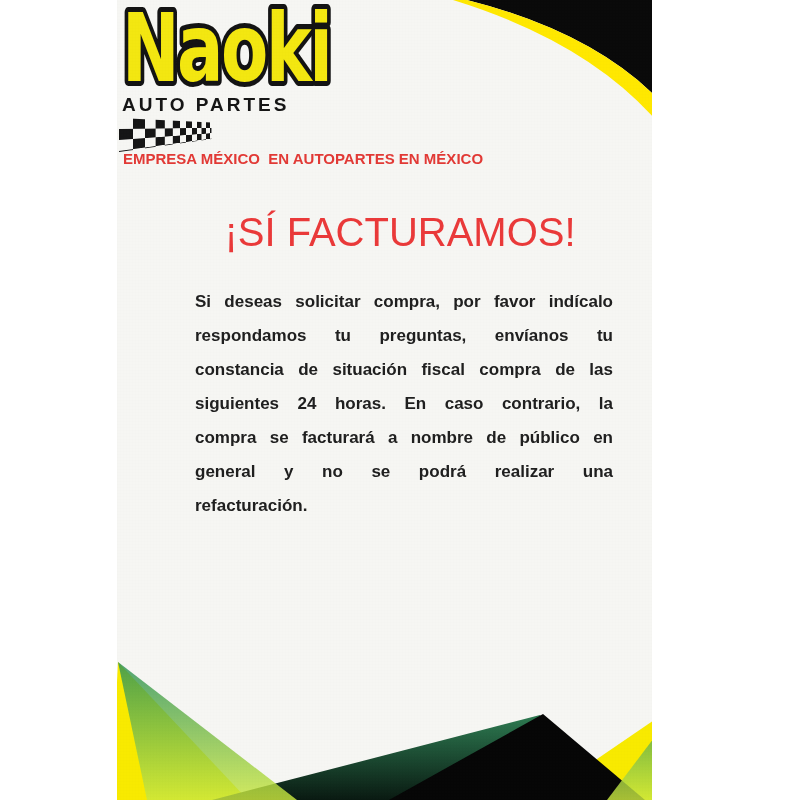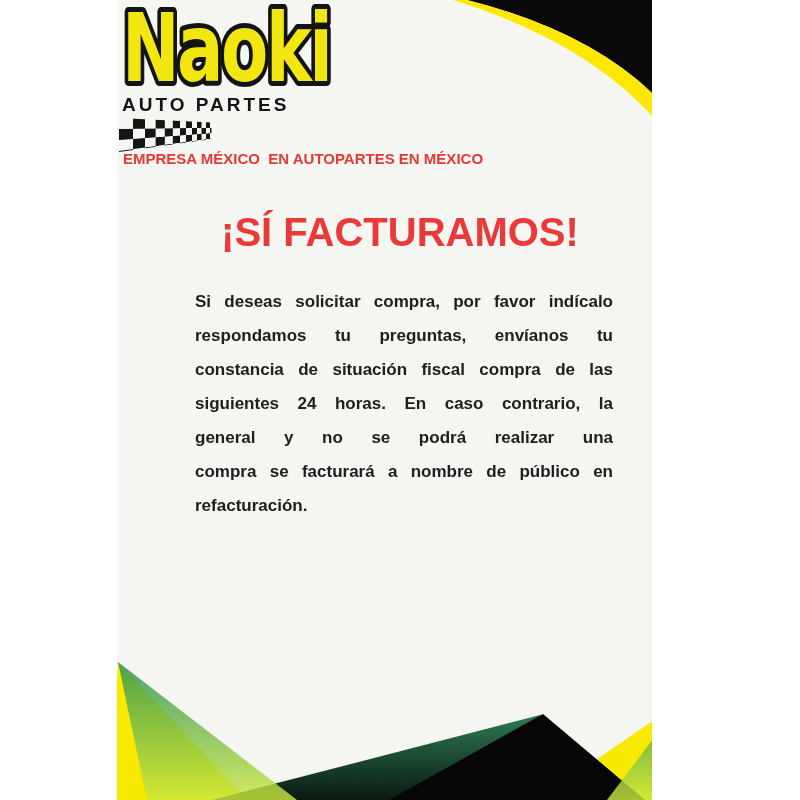--- a/index.html
+++ b/index.html
@@ -37,21 +37,21 @@
     background-size:40px 22px;
     transform:perspective(150px) rotateY(40deg) skewY(-2deg);
     transform-origin:left center;
   }
   .tagline{
     position:absolute;left:6px;top:150px;width:430px;
     font-size:15px;font-weight:700;color:#e23a36;white-space:pre;
   }
   .headline{
     position:absolute;left:0;top:210px;width:566px;margin:0;
-    text-align:center;font-size:40px;font-weight:700;color:#ea3a3a;
+    text-align:center;font-size:40px;font-weight:400;color:#ea3a3a;
     letter-spacing:0px;
   }
   .body-text{
     position:absolute;left:78px;top:285px;width:418px;
     font-size:17px;font-weight:700;color:#202020;
   }
   .body-line{
     height:34px;line-height:34px;white-space:nowrap;
     text-align:justify;text-align-last:justify;
   }
@@ -75,22 +75,22 @@
     <div class="flag"></div>
     <div class="tagline">EMPRESA MÉXICO  EN AUTOPARTES EN MÉXICO</div>
 
     <h1 class="headline">¡SÍ FACTURAMOS!</h1>
 
     <div class="body-text">
       <div class="body-line">Si deseas solicitar compra, por favor indícalo</div>
       <div class="body-line">respondamos tu preguntas, envíanos tu</div>
       <div class="body-line">constancia de situación fiscal compra de las</div>
       <div class="body-line">siguientes 24 horas. En caso contrario, la</div>
+      <div class="body-line">compra se facturará a nombre de público en</div>
       <div class="body-line">general y no se podrá realizar una</div>
-      <div class="body-line">compra se facturará a nombre de público en</div>
       <div class="body-line last">refacturación.</div>
     </div>
 
     <svg class="bottom-svg" viewBox="0 0 566 140" preserveAspectRatio="none">
       <defs>
         <linearGradient id="gGreen" x1="0" y1="0" x2="0" y2="1">
           <stop offset="0" stop-color="#2a9158"></stop>
           <stop offset="1" stop-color="#cbe83f"></stop>
         </linearGradient>
         <linearGradient id="gDark" x1="0" y1="0" x2="0" y2="1">

